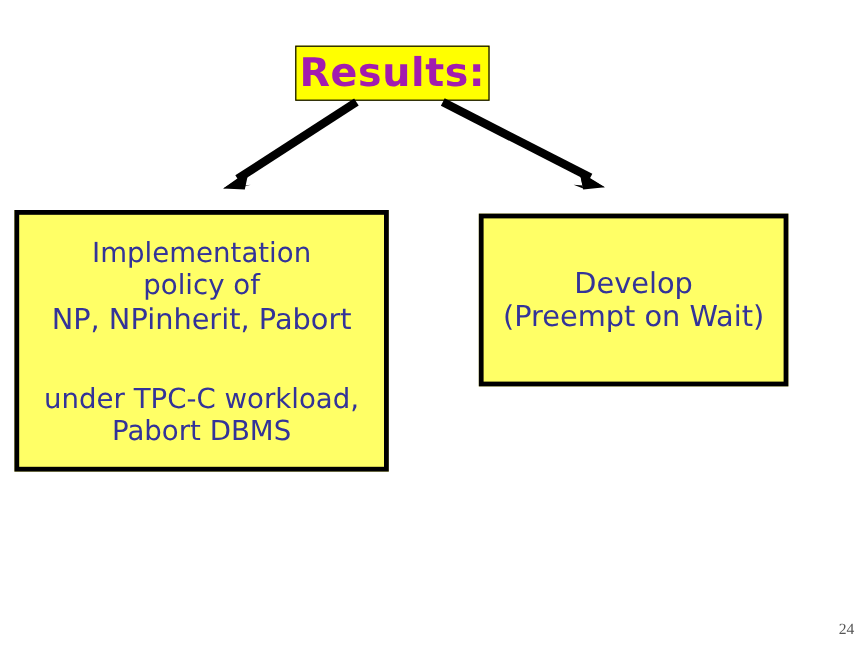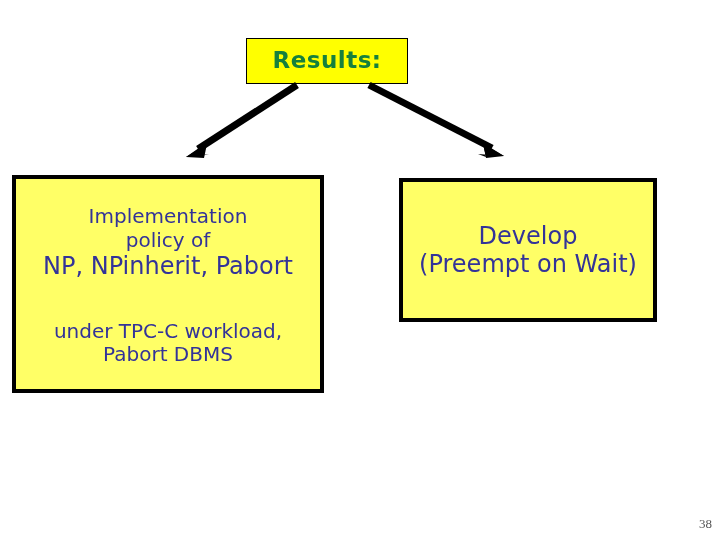--- a/index.html
+++ b/index.html
@@ -31,23 +31,23 @@
     width: 162px;
     height: 46px;
     background: #FFFF00;
     border: 1.5px solid #000000;
     box-sizing: border-box;
     display: flex;
     align-items: center;
     justify-content: center;
   }
   #title-text {
-    font-size: 23px;
+    font-size: 33px;
     font-weight: bold;
-    color: #15803d;
+    color: #a21caf;
     letter-spacing: 0.5px;
     line-height: 1;
     white-space: nowrap;
     transform: translateY(-1px);
   }
 
   
   #arrows {
     position: absolute;
     left: 0;
@@ -85,21 +85,21 @@
   }
 
   .line {
     display: block;
     text-align: center;
     white-space: nowrap;
     line-height: 1.17;
   }
 
   
-  #box-left .line { font-size: 20px; }
+  #box-left .line { font-size: 23px; }
   #box-left .group-b { margin-top: 40px; }
   #box-left .ln-3 { font-size: 24px; }
 
   
   #box-right .line { font-size: 24px; text-align: center; }
   #box-right .ln-4 { font-size: 24px; }
 
   
   #page-number {
     position: absolute;
@@ -146,15 +146,15 @@
       <span class="line ln-4">under TPC-C workload,</span>
       <span class="line ln-5">Pabort DBMS</span>
     </span>
   </div>
 
   <div id="box-right" class="content-box">
     <span class="line ln-1">Develop</span>
     <span class="line ln-4">(Preempt on Wait)</span>
   </div>
 
-  <div id="page-number">38</div>
+  <div id="page-number">24</div>
 
 </div>
 
 </body></html>

